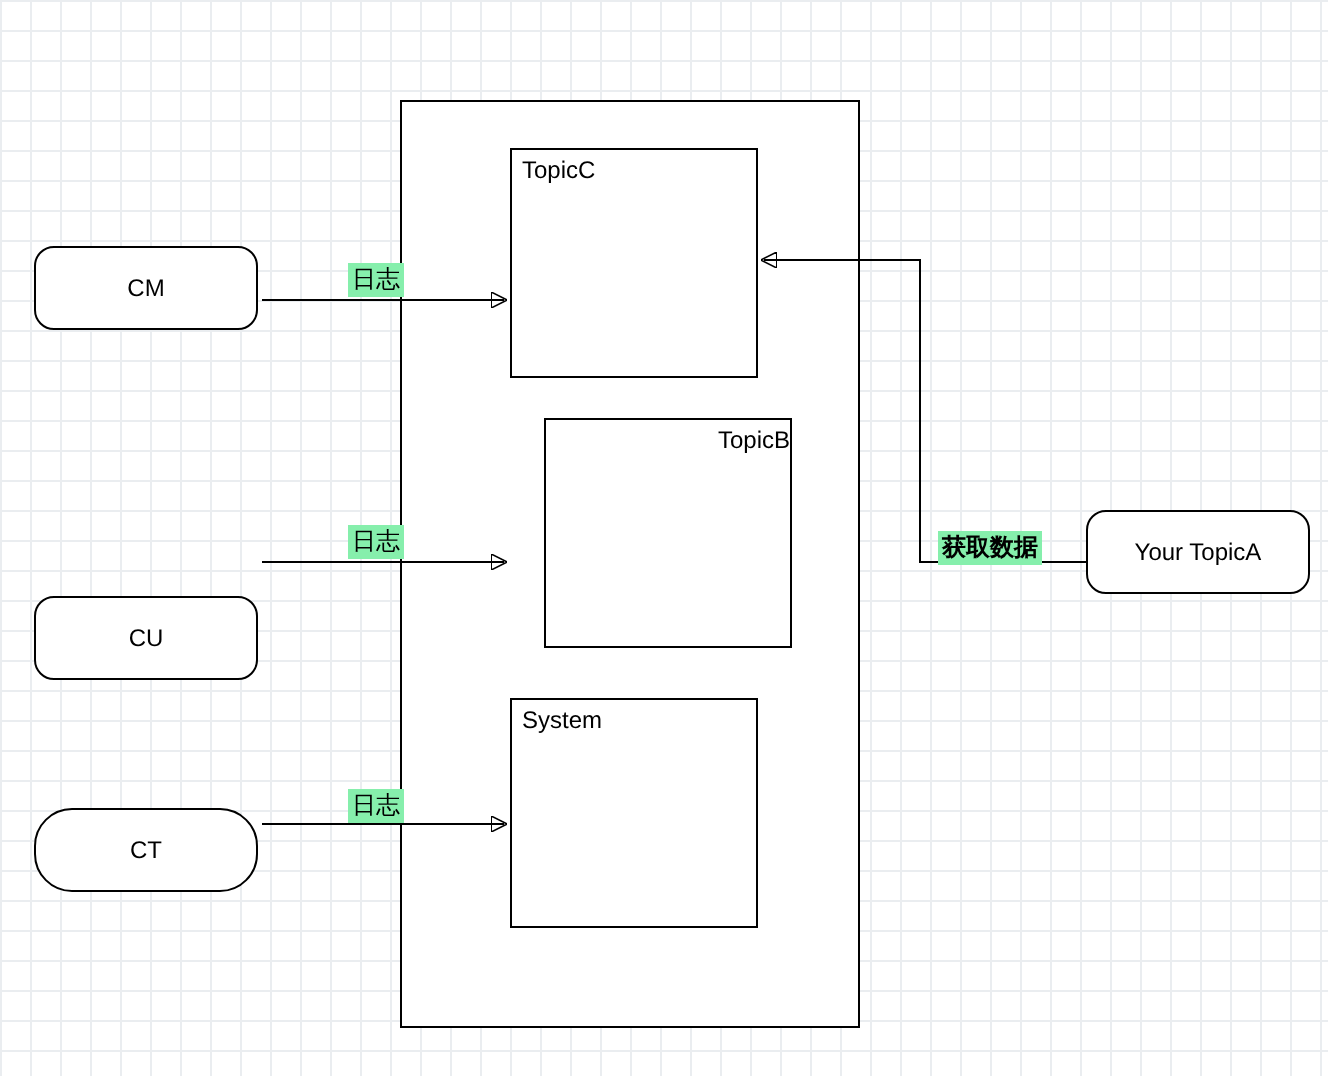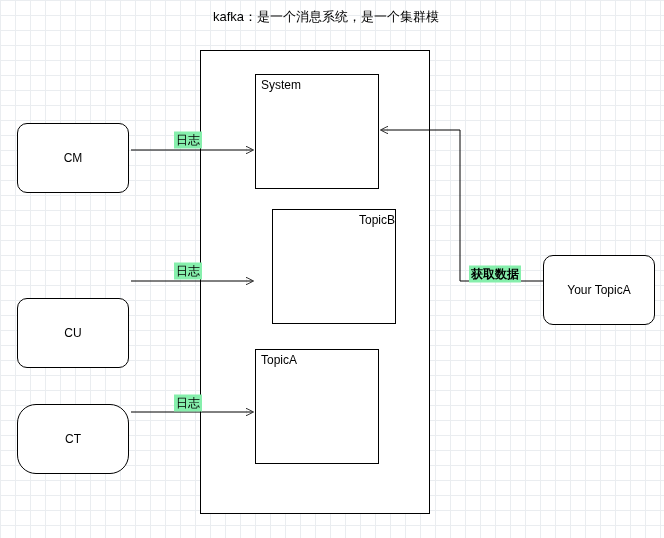--- a/index.html
+++ b/index.html
@@ -45,21 +45,21 @@
     box-sizing: border-box;
     font-size: 12px;
     padding: 3px 0 0 5px;
   }
   .topic-a { left: 255px; top: 74px; }
   .topic-b { left: 272px; top: 209px; text-align: right; }
   .topic-c { left: 255px; top: 349px; }
   .rounded-node {
     position: absolute;
     width: 112px;
-    height: 70px;
+    height: 42px;
     background: #ffffff;
     border: 1px solid #000;
     border-radius: 10px;
     box-sizing: border-box;
     display: flex;
     align-items: center;
     justify-content: center;
     font-size: 12px;
   }
   .node-cm { left: 17px; top: 123px; }
@@ -88,33 +88,32 @@
   svg.edges path, svg.edges line {
     stroke: #000;
     stroke-width: 1;
     fill: none;
   }
 </style>
 </head>
 <body>
 
 <div class="title">
-  <span style="display:block">kafka：是一个消息系统，是一个集群模</span>
 </div>
 
 <div class="cluster-box"></div>
 
 <div class="topic-box topic-a">
-  <span>System</span>
+  <span>TopicC</span>
 </div>
 <div class="topic-box topic-b">
   <span>TopicB</span>
 </div>
 <div class="topic-box topic-c">
-  <span>TopicA</span>
+  <span>System</span>
 </div>
 
 <div class="rounded-node node-cm">
   <span>CM</span>
 </div>
 <div class="rounded-node node-cu">
   <span>CU</span>
 </div>
 <div class="rounded-node node-ct">
   <span>CT</span>

